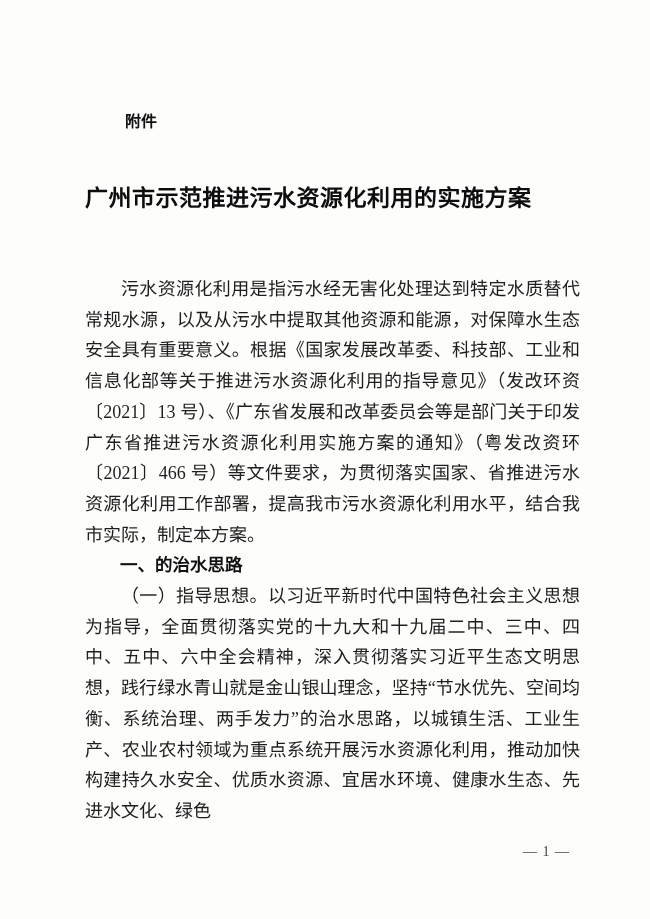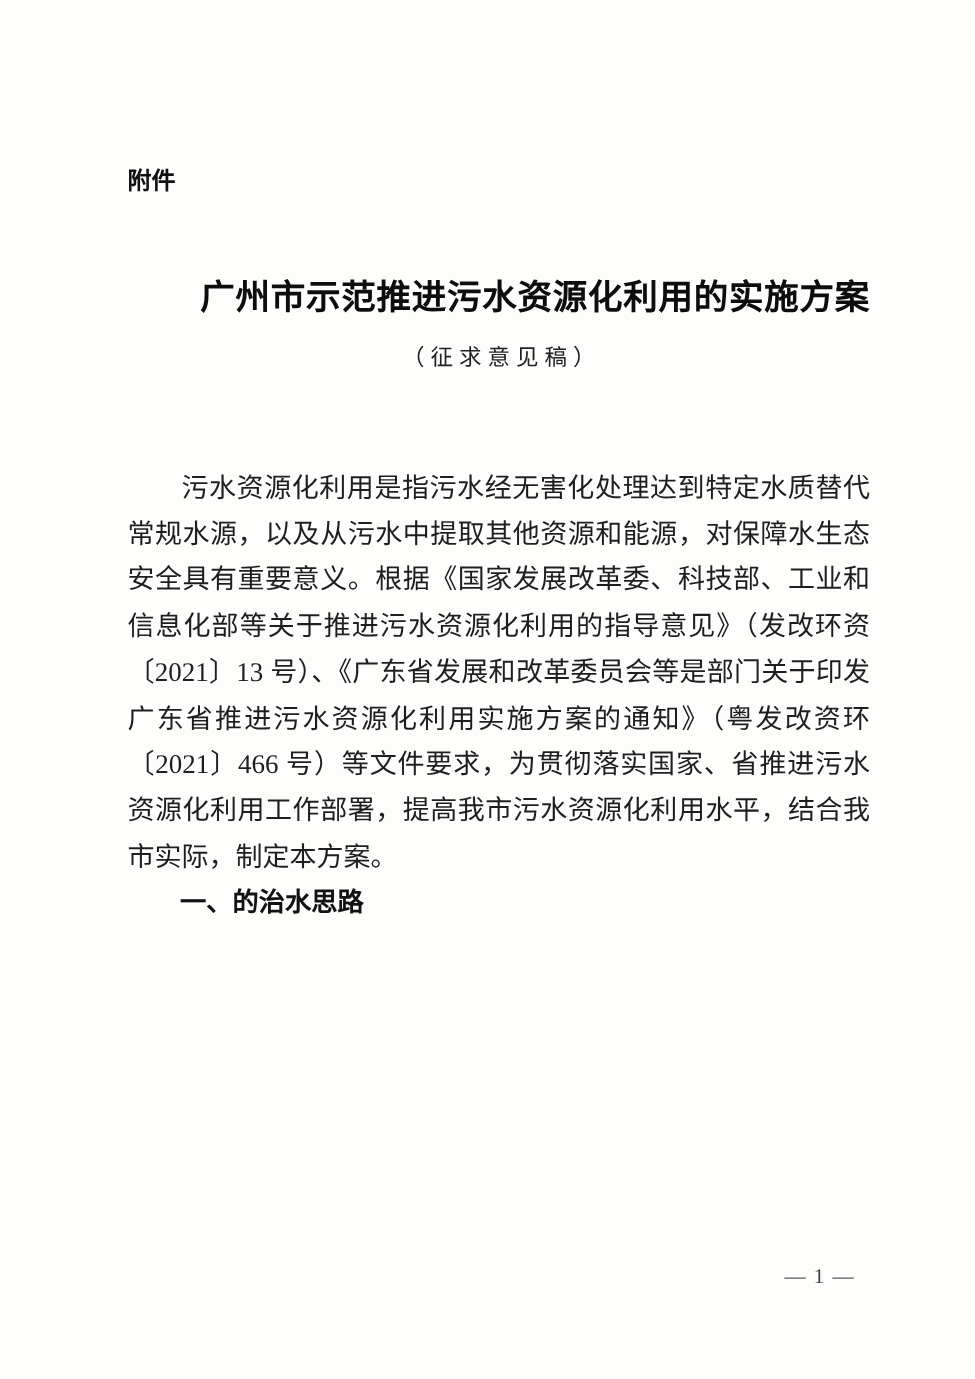--- a/index.html
+++ b/index.html
@@ -18,24 +18,25 @@
     overflow: hidden;
     color: #1c1c1c;
   }
   .attachment-label {
     padding-top: 112px;
     font-family: "Liberation Sans", "DejaVu Sans", sans-serif;
     font-weight: 600;
     font-size: 16px;
     line-height: 20px;
     color: #111111;
+    margin-left: 40px;
   }
   .doc-title {
     margin: 52px 0 0 0;
-    text-align: right;
+    text-align: left;
     font-family: "Liberation Serif", "DejaVu Serif", serif;
     font-weight: 700;
     font-size: 23px;
     line-height: 30px;
     letter-spacing: 0.5px;
     color: #0d0d0d;
   }
   .doc-subtitle {
     margin-top: 14px;
     text-align: center;
@@ -78,28 +79,28 @@
 </style>
 </head>
 <body>
 
 <div class="page">
 
   <div class="attachment-label">附件</div>
 
   <h1 class="doc-title">广州市示范推进污水资源化利用的实施方案</h1>
 
-  <div class="doc-subtitle">（征求意见稿）</div>
 
   <div class="doc-body">
 
     <p>污水资源化利用是指污水经无害化处理达到特定水质替代常规水源，以及从污水中提取其他资源和能源，对保障水生态安全具有重要意义。根据《国家发展改革委、科技部、工业和信息化部等关于推进污水资源化利用的指导意见》（发改环资〔2021〕13 号）、《广东省发展和改革委员会等是部门关于印发广东省推进污水资源化利用实施方案的通知》（粤发改资环〔2021〕466 号）等文件要求，为贯彻落实国家、省推进污水资源化利用工作部署，提高我市污水资源化利用水平，结合我市实际，制定本方案。</p>
 
     <h2 class="section-heading">一、的治水思路</h2>
 
+    <p>（一）指导思想。以习近平新时代中国特色社会主义思想为指导，全面贯彻落实党的十九大和十九届二中、三中、四中、五中、六中全会精神，深入贯彻落实习近平生态文明思想，践行绿水青山就是金山银山理念，坚持“节水优先、空间均衡、系统治理、两手发力”的治水思路，以城镇生活、工业生产、农业农村领域为重点系统开展污水资源化利用，推动加快构建持久水安全、优质水资源、宜居水环境、健康水生态、先进水文化、绿色</p>
 
   </div>
 
   <div class="page-footer">
     <span>— 1 —</span>
   </div>
 
 </div>
 
 </body></html>

